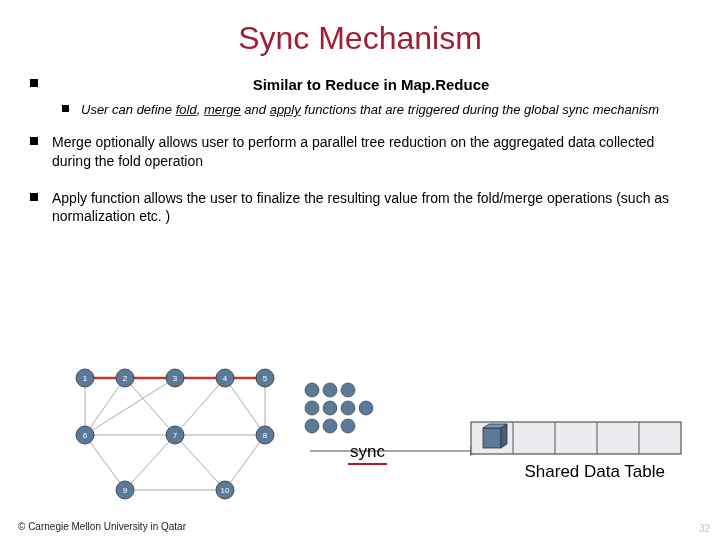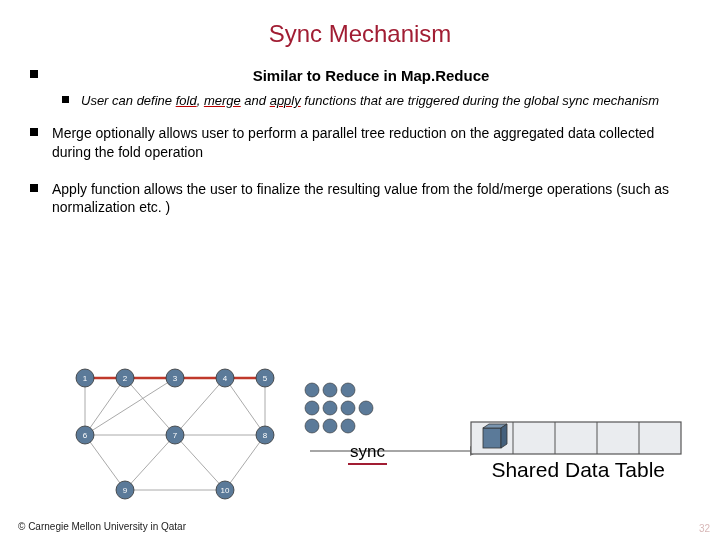--- a/index.html
+++ b/index.html
@@ -1,34 +1,34 @@
 <!DOCTYPE html>
 <html><head>
 <meta charset="utf-8">
 <style>
   * { box-sizing: border-box; margin: 0; padding: 0; }
   html, body { width: 720px; height: 540px; font-family: Arial, Helvetica, sans-serif; background: #fff; color: #000; position: relative; }
   .slide { width: 720px; height: 540px; position: relative; padding: 20px 30px 0 30px; }
-  .title { text-align: center; font-size: 24px; color: #a11d33; font-weight: 400; margin-bottom: 18px; }
+  .title { text-align: center; font-size: 32px; color: #a11d33; font-weight: 400; margin-bottom: 18px; }
   .bullets { font-size: 14px; line-height: 1.35; }
   .b1 { display: flex; margin-bottom: 6px; }
   .b1 .sq { width: 8px; height: 8px; background: #000; margin-top: 4px; margin-right: 14px; flex: 0 0 auto; }
   .b1 .txt { flex: 1; }
   .b1 .txt.bold { font-weight: 700; font-size: 15px; text-align: center; }
   .b2 { display: flex; margin: 2px 0 14px 32px; }
   .b2 .sq { width: 7px; height: 7px; background: #000; margin-top: 4px; margin-right: 12px; flex: 0 0 auto; }
   .b2 .txt { flex: 1; font-size: 13px; font-style: italic; }
   .u-red { text-decoration: underline; text-decoration-color: #b00; }
 
   .graphics { position: absolute; left: 0; bottom: 30px; width: 720px; height: 170px; }
   .graph-svg { position: absolute; left: 60px; bottom: 0; }
   .sync-label { position: absolute; left: 348px; bottom: 45px; font-size: 17px; border-bottom: 2px solid #a11d33; padding: 0 2px 1px 2px; text-align: right; }
   .arrow-to-table { position: absolute; left: 310px; bottom: 49px; }
   .table-svg { position: absolute; right: 38px; bottom: 55px; }
-  .table-label { position: absolute; right: 55px; bottom: 28px; font-size: 21px; text-align: center; }
+  .table-label { position: absolute; right: 55px; bottom: 28px; font-size: 17px; text-align: center; }
 
   .footer { position: absolute; left: 18px; bottom: 8px; font-size: 10px; color: #222; }
   .pagenum { position: absolute; right: 10px; bottom: 6px; font-size: 10px; color: #d8b8b8; }
 </style>
 </head>
 <body>
 
 <div class="slide">
   <h1 class="title">Sync Mechanism</h1>
 

